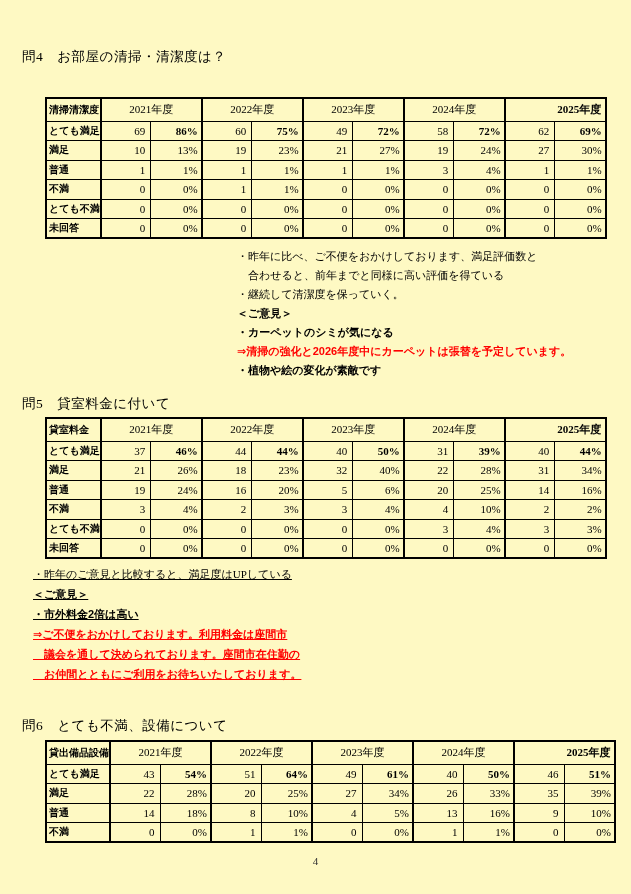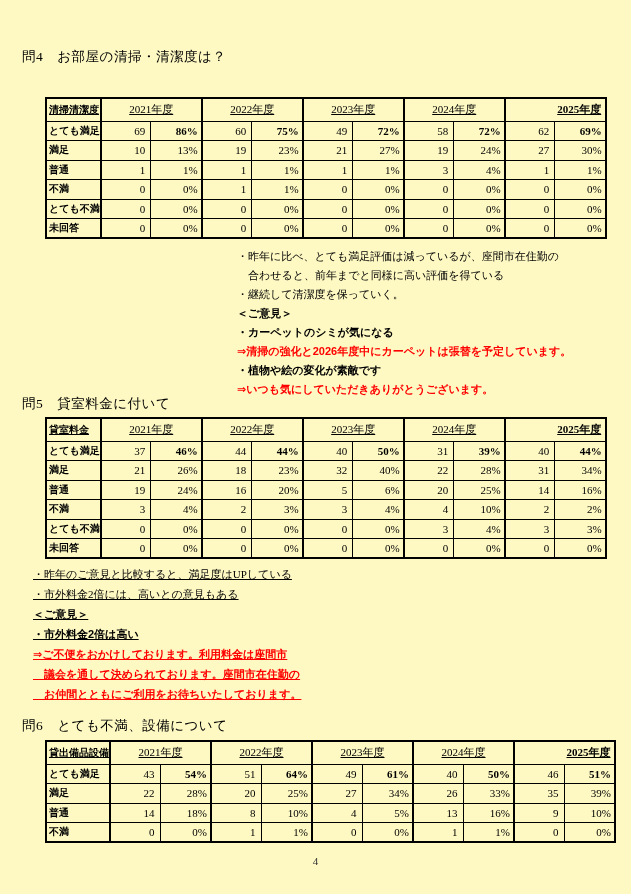--- a/index.html
+++ b/index.html
@@ -29,21 +29,21 @@
   th.year { text-align:center; }
   th.year.last { font-weight:bold;padding-left:48px; }
   td.rowlabel {
     font-family:"Liberation Sans","DejaVu Sans",sans-serif; font-weight:bold;
     font-size:10px; text-align:left; padding-left:2px;
   }
   td.count { text-align:right; padding-right:5px; }
   td.pct   { text-align:right; padding-right:3px; }
   td.pct.b { font-weight:bold; }
   .gs { border-left:2.5px solid #000 !important; }
-  tr.hdr { height:23px;text-decoration:underline; }
+  tr.hdr { height:23px; }
   tr.row { height:19.5px; }
   
   .comments { position:absolute; }
   .comments div { white-space:pre; font-size:11px; }
   .cm-q4  { left:237px; top:247px; }
   .cm-q4 div  { height:19px;   line-height:19px; }
   .cm-q5l { left:33px;  top:564px; }
   .cm-q5l div { height:20px;   line-height:20px;text-decoration:underline; }
   .cm-q5r { left:338px; top:564px; }
   .cm-q5r div { height:19.5px; line-height:19.5px; }
@@ -163,28 +163,27 @@
           <td class="pct">0%</td>
           <td class="count gs">0</td>
           <td class="pct">0%</td>
           <td class="count gs">0</td>
           <td class="pct">0%</td>
         </tr>
       </tbody>
     </table>
 
   <div class="comments cm-q4">
-      <div class="c-normal">・昨年に比べ、とても満足評価は減っているが、座間市在住勤の</div>
+      <div class="c-normal">・昨年に比べ、ご不便をおかけしております、満足評価数と</div>
       <div class="c-normal">　合わせると、前年までと同様に高い評価を得ている</div>
       <div class="c-normal">・継続して清潔度を保っていく。</div>
       <div class="c-bold">＜ご意見＞</div>
       <div class="c-bold">・カーペットのシミが気になる</div>
       <div class="c-red">⇒清掃の強化と2026年度中にカーペットは張替を予定しています。</div>
       <div class="c-bold">・植物や絵の変化が素敵です</div>
-      <div class="c-red">⇒いつも気にしていただきありがとうございます。</div>
     </div>
 
   <div class="q-title" style="top:395px">問5　貸室料金に付いて</div>
 
   <table class="data-table" style="top:417px" data-table="q5.table">
       <colgroup>
         <col style="width: 52px;">
         <col style="width: 50px;">
         <col style="width: 51px;">
         <col style="width: 50px;">
@@ -283,21 +282,20 @@
           <td class="count gs">0</td>
           <td class="pct">0%</td>
           <td class="count gs">0</td>
           <td class="pct">0%</td>
         </tr>
       </tbody>
     </table>
 
   <div class="comments cm-q5l">
       <div class="c-normal">・昨年のご意見と比較すると、満足度はUPしている</div>
-      <div class="c-normal">・市外料金2倍には、高いとの意見もある</div>
       <div class="c-bold">＜ご意見＞</div>
       <div class="c-bold">・市外料金2倍は高い</div>
       <div class="c-red">⇒ご不便をおかけしております。利用料金は座間市</div>
       <div class="c-red">　議会を通して決められております。座間市在住勤の</div>
       <div class="c-red">　お仲間とともにご利用をお待ちいたしております。</div>
       <div class="c-normal"></div>
     </div>
 
 
   <div class="q-title" style="top:717px">問6　とても不満、設備について</div>

